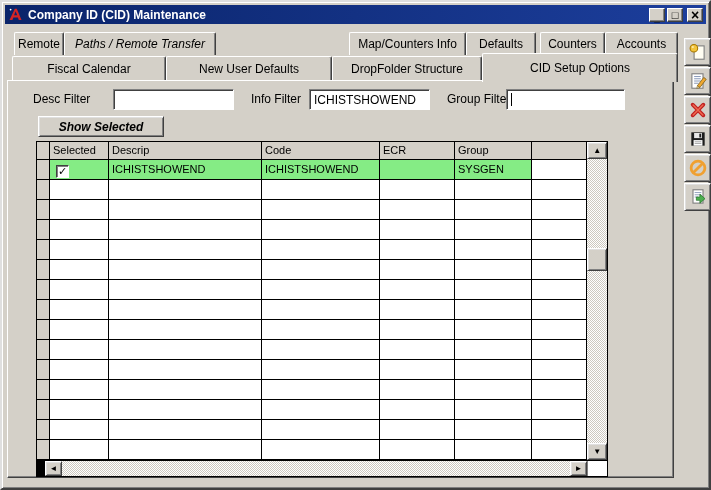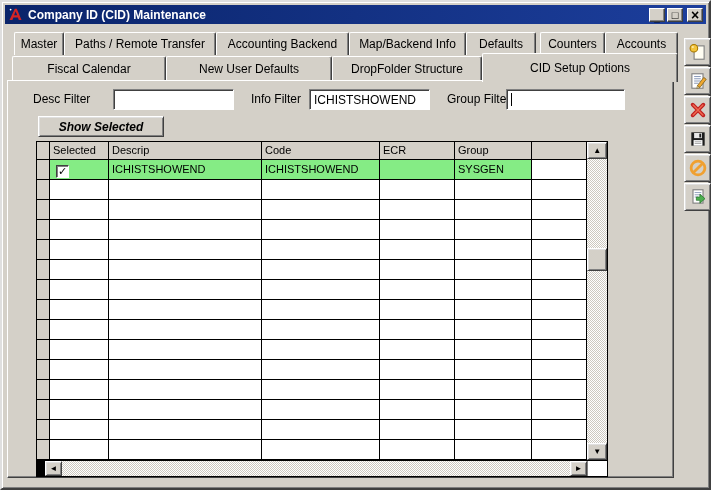--- a/index.html
+++ b/index.html
@@ -106,24 +106,23 @@
         </span>
       <span class="tb-btn">
           <span class="g-max">□</span>
         </span>
       <span class="tb-btn close-sep">
           <span class="g-close">×</span>
         </span>
     </span>
   </div>
 
-  <div class="tab row1" style="left:12px;  width:50px;">Master</div>
-  <div class="tab row1" style="left:62px;  width:152px;">Paths / Remote Transfer</div>
-  <div class="tab row1" style="left:214px; width:133px;">Accounting Backend</div>
-  <div class="tab row1" style="left:347px; width:117px;">Map/Backend Info</div>
+  <div class="tab row1" style="left:12px;  width:50px;">Remote</div>
+  <div class="tab row1" style="left:62px;  width:152px;font-style:italic;">Paths / Remote Transfer</div>
+  <div class="tab row1" style="left:347px; width:117px;">Map/Counters Info</div>
   <div class="tab row1" style="left:464px; width:70px;">Defaults</div>
   <div class="tab row1" style="left:538px; width:65px;">Counters</div>
   <div class="tab row2" style="left:10px;  width:154px;">Fiscal Calendar</div>
 
   <div class="tab row1" style="left:603px; width:73px;">Accounts</div>
   <div class="tab row2" style="left:164px; width:166px;">New User Defaults</div>
   <div class="tab row2" style="left:330px; width:150px;">DropFolder Structure</div>
   <div class="tab active" style="left:480px; width:196px;">CID Setup Options</div>
 
   <div class="panel">

